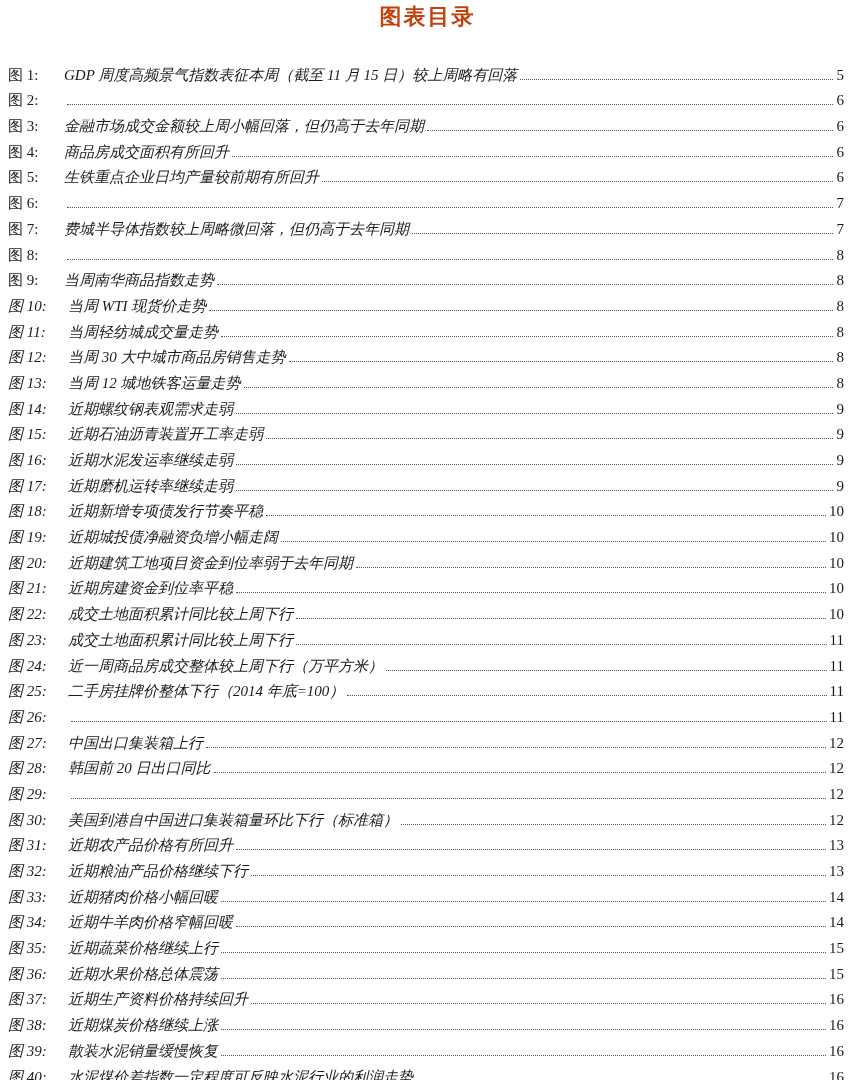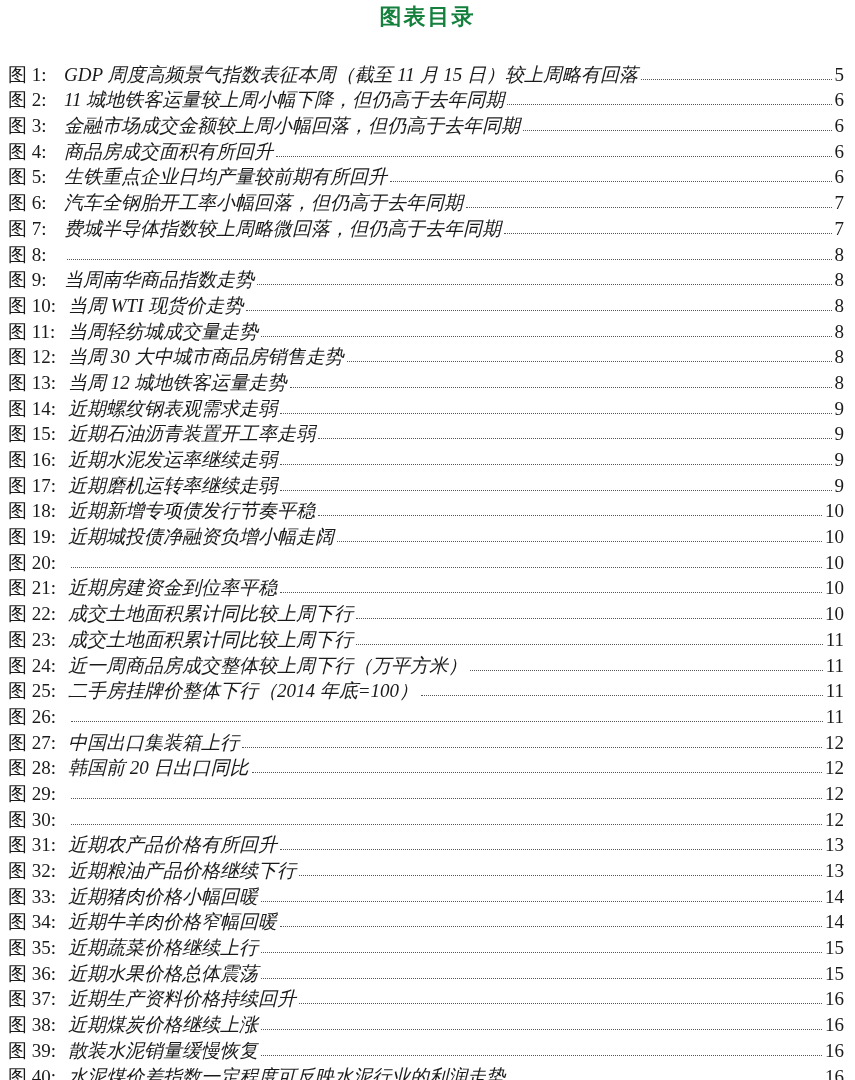--- a/index.html
+++ b/index.html
@@ -1,44 +1,43 @@
 <!DOCTYPE html>
 <html><head>
 <meta charset="utf-8">
 <style>
   html, body { margin: 0; padding: 0; background: #ffffff; }
   body { width: 855px; height: 1080px; overflow: hidden; position: relative;
          font-family: "Liberation Serif", "DejaVu Serif", serif; color: #1a1a1a; }
   .title { position: absolute; top: 2px; left: 0; width: 855px; text-align: center;
-           font-size: 22px; font-weight: bold; color: #15803d; letter-spacing: 2px;
+           font-size: 22px; font-weight: bold; color: #c2410c; letter-spacing: 2px;
            font-family: "DejaVu Serif", "Liberation Serif", serif; }
   .toc { position: absolute; top: 58px; left: 8px; width: 836px; }
-  .row { height: 25.7px; display: flex; align-items: flex-end; font-size: 19px;
+  .row { height: 25.7px; display: flex; align-items: flex-end; font-size: 15px;
          line-height: 18px; white-space: nowrap; }
   .label { width: 56px; flex: 0 0 auto; }
-  .row.two .label { width: 60px; }
+  .row.two .label { width: 60px; font-style: italic; }
   .text { flex: 0 0 auto; font-style: italic; }
   .leader { flex: 1 1 auto; border-bottom: 1px dotted #555; margin: 0 3px 4px 3px; height: 1px; }
   .page { flex: 0 0 auto; text-align: right; min-width: 8px; }
 </style>
 </head>
 <body>
 
 <div class="title">图表目录</div>
 
 <div class="toc" id="toc">
     <div class="row">
       <span class="label">图 1:</span>
       <span class="text">GDP 周度高频景气指数表征本周（截至 11 月 15 日）较上周略有回落</span>
       <span class="leader"></span>
       <span class="page">5</span>
     </div>
     <div class="row">
       <span class="label">图 2:</span>
-      <span class="text">11 城地铁客运量较上周小幅下降，但仍高于去年同期</span>
       <span class="leader"></span>
       <span class="page">6</span>
     </div>
     <div class="row">
       <span class="label">图 3:</span>
       <span class="text">金融市场成交金额较上周小幅回落，但仍高于去年同期</span>
       <span class="leader"></span>
       <span class="page">6</span>
     </div>
     <div class="row">
@@ -48,21 +47,20 @@
       <span class="page">6</span>
     </div>
     <div class="row">
       <span class="label">图 5:</span>
       <span class="text">生铁重点企业日均产量较前期有所回升</span>
       <span class="leader"></span>
       <span class="page">6</span>
     </div>
     <div class="row">
       <span class="label">图 6:</span>
-      <span class="text">汽车全钢胎开工率小幅回落，但仍高于去年同期</span>
       <span class="leader"></span>
       <span class="page">7</span>
     </div>
     <div class="row">
       <span class="label">图 7:</span>
       <span class="text">费城半导体指数较上周略微回落，但仍高于去年同期</span>
       <span class="leader"></span>
       <span class="page">7</span>
     </div>
     <div class="row">
@@ -131,20 +129,21 @@
       <span class="page">10</span>
     </div>
     <div class="row two">
       <span class="label">图 19:</span>
       <span class="text">近期城投债净融资负增小幅走阔</span>
       <span class="leader"></span>
       <span class="page">10</span>
     </div>
     <div class="row two">
       <span class="label">图 20:</span>
+      <span class="text">近期建筑工地项目资金到位率弱于去年同期</span>
       <span class="leader"></span>
       <span class="page">10</span>
     </div>
     <div class="row two">
       <span class="label">图 21:</span>
       <span class="text">近期房建资金到位率平稳</span>
       <span class="leader"></span>
       <span class="page">10</span>
     </div>
     <div class="row two">
@@ -188,20 +187,21 @@
       <span class="leader"></span>
       <span class="page">12</span>
     </div>
     <div class="row two">
       <span class="label">图 29:</span>
       <span class="leader"></span>
       <span class="page">12</span>
     </div>
     <div class="row two">
       <span class="label">图 30:</span>
+      <span class="text">美国到港自中国进口集装箱量环比下行（标准箱）</span>
       <span class="leader"></span>
       <span class="page">12</span>
     </div>
     <div class="row two">
       <span class="label">图 31:</span>
       <span class="text">近期农产品价格有所回升</span>
       <span class="leader"></span>
       <span class="page">13</span>
     </div>
     <div class="row two">

